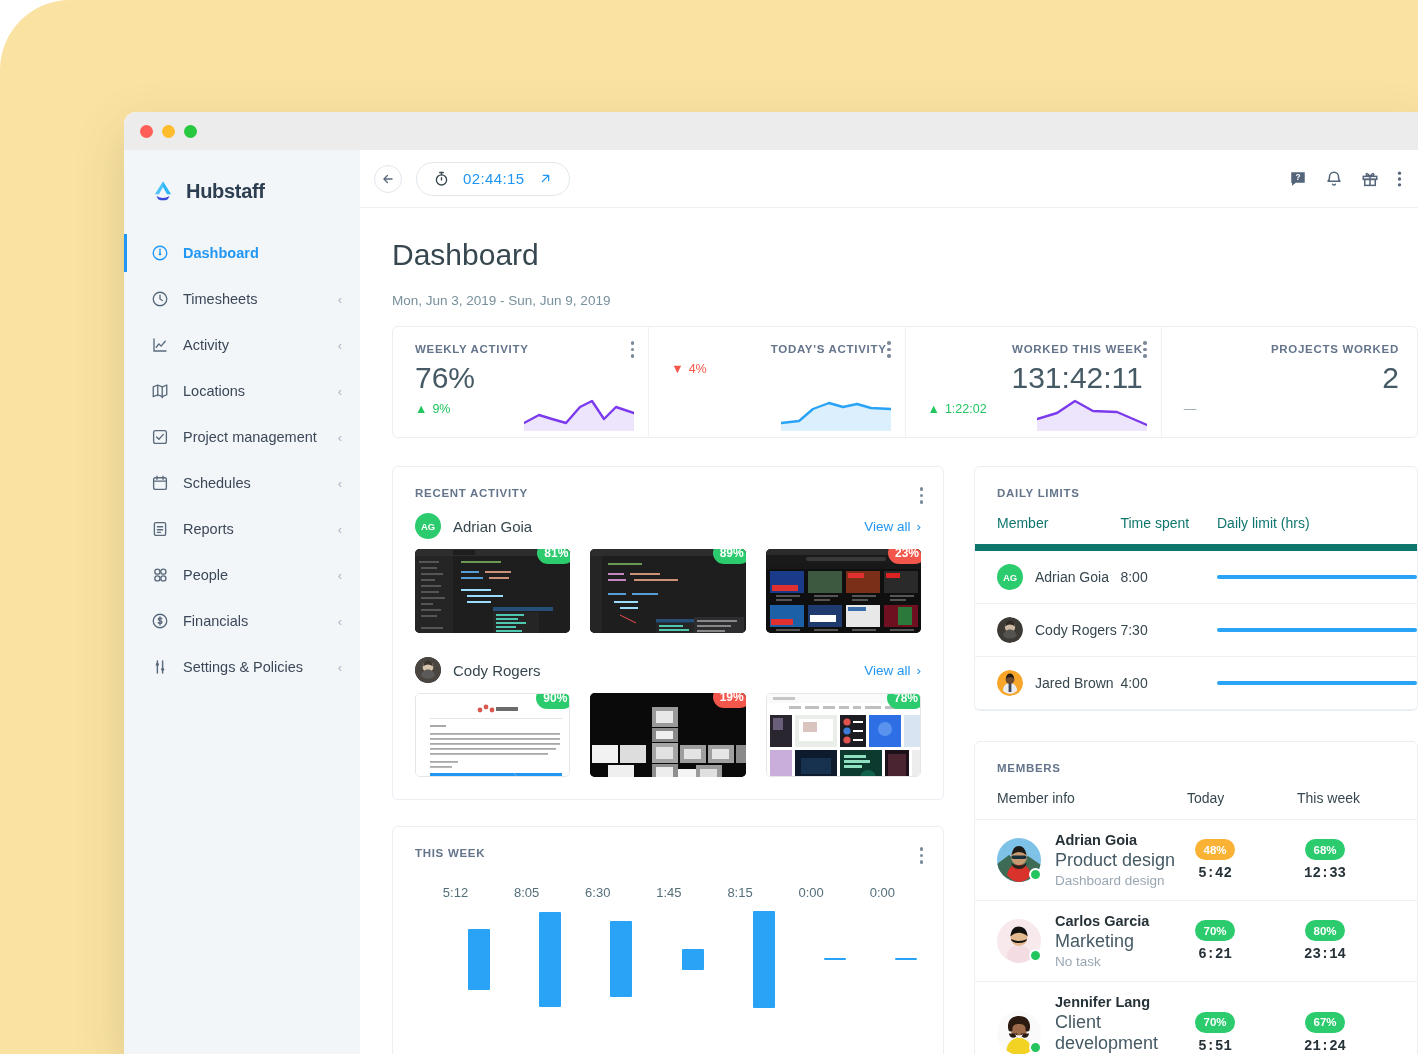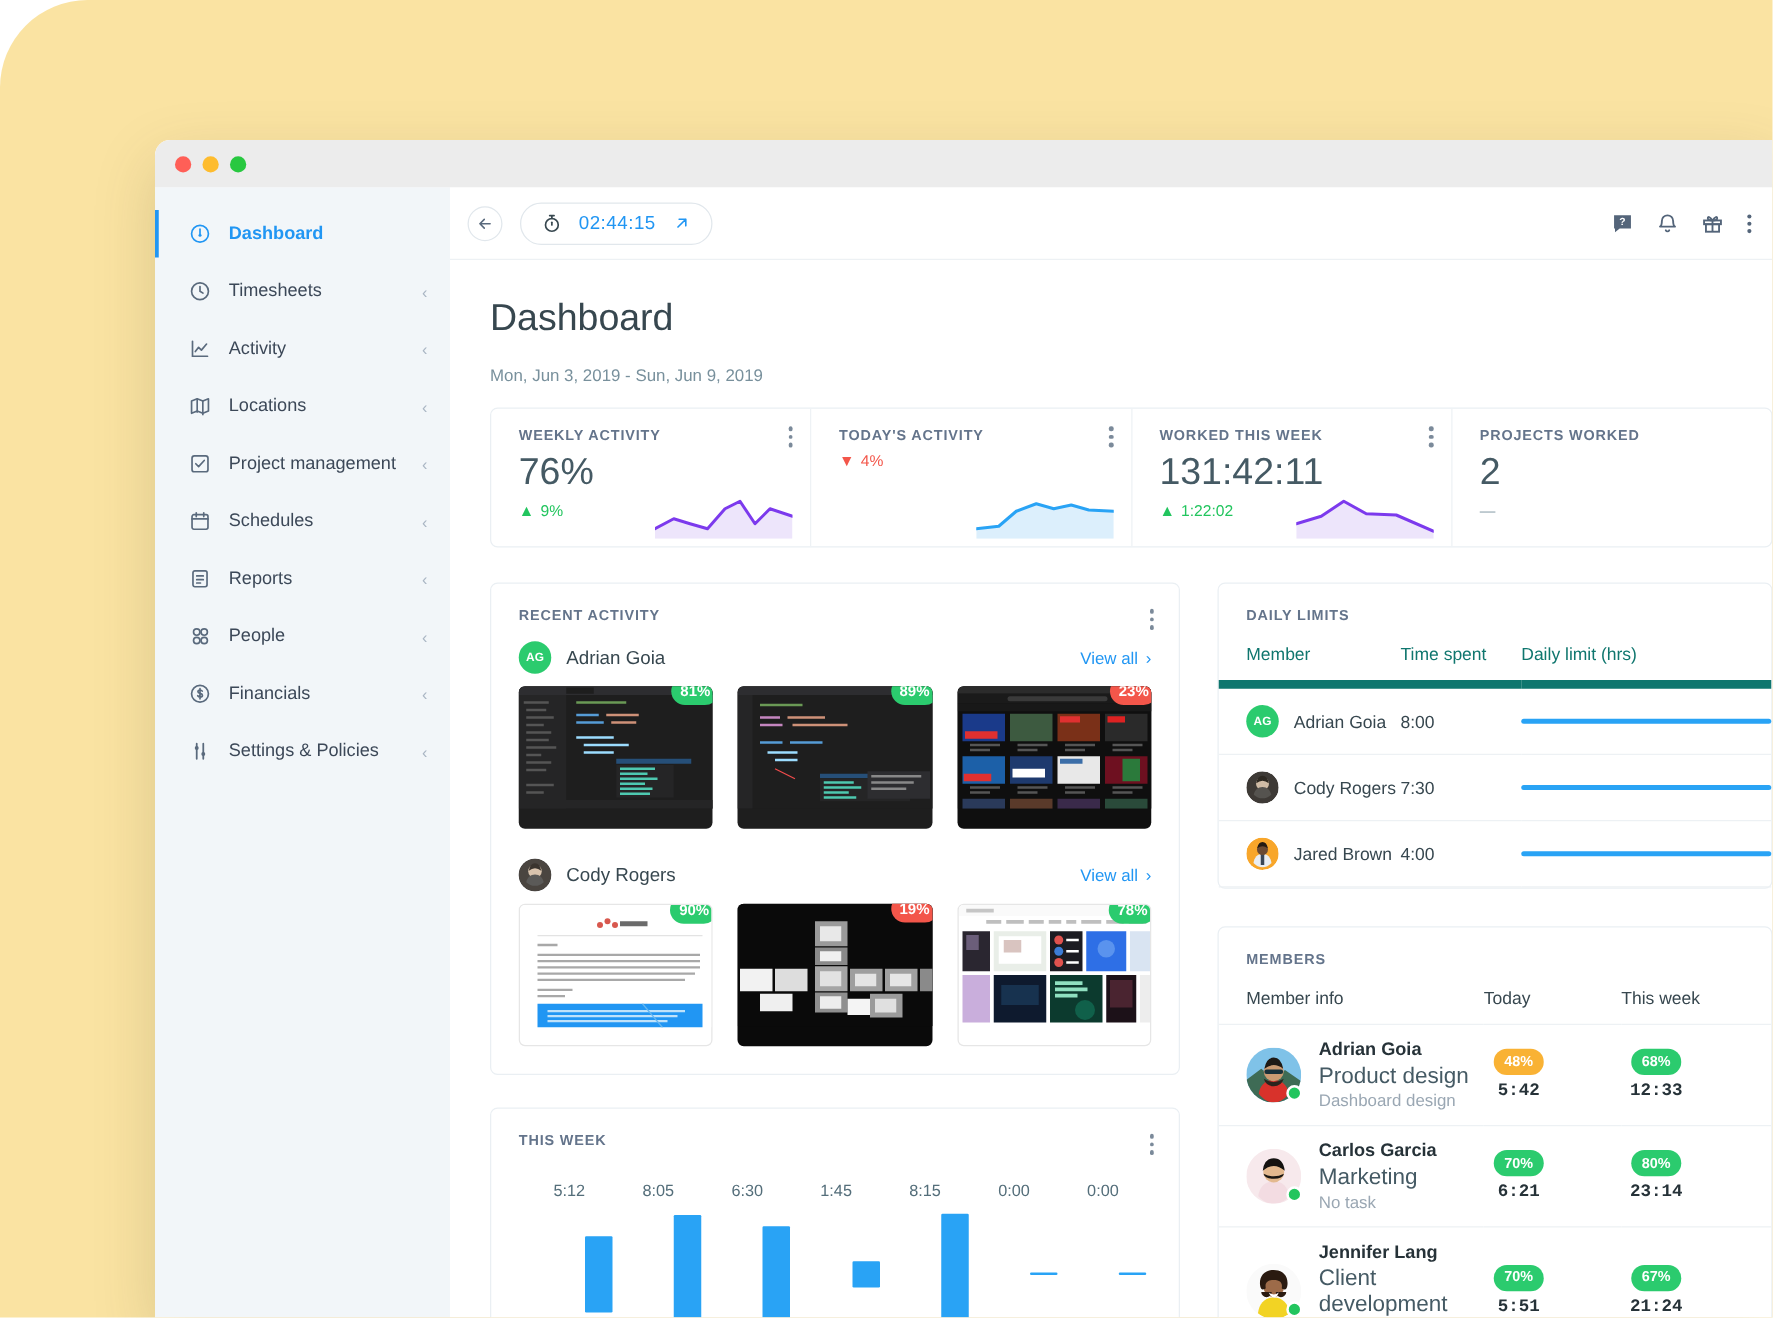--- a/index.html
+++ b/index.html
@@ -96,21 +96,21 @@
   .page-head { padding: 0 0 18px 32px; }
   .page-title { font-size: 30px; color: #37474F; font-weight: normal; }
   .page-sub { font-size: 13.5px; color: #78909C; margin-top: 21px; }
 
   
   .stats {
     margin: 0 0 0 32px; border: 1px solid #EAEFF3; border-radius: 6px;
     background: #fff; display: flex; height: 112px; overflow: hidden;
   }
   .stat { flex: 1 0 0; padding: 16px 18px 0 22px; position: relative; min-width: 0; }
-  .stat + .stat { border-left: 1px solid #EEF2F5; }
+  .stat + .stat { border-left: 1px solid #EEF2F5; text-align: right; }
   .stat-label { font-size: 11.5px; letter-spacing: .7px; color: #64748B; font-weight: bold; }
   .stat-value { font-size: 30px; color: #455A64; margin-top: 6px; font-weight: normal; white-space: nowrap; }
   .stat-delta { font-size: 12.5px; margin-top: 7px; display: flex; align-items: center; gap: 5px; }
   .stat-delta.up { color: #22C55E; }
   .stat-delta.down { color: #F3564A; }
   .stat-delta.flat { color: #90A4AE; }
   .spark { position: absolute; right: 14px; bottom: 6px; width: 110px; height: 38px; }
   .kebab { position: absolute; top: 14px; right: 14px; cursor: pointer; }
   .kebab span { display: block; width: 3.5px; height: 3.5px; border-radius: 50%; background: #7B8A9A; margin-bottom: 3px; }
 
@@ -124,21 +124,21 @@
 
   
   .person-row { display: flex; align-items: center; padding: 14px 22px 0 22px; }
   .avatar { width: 26px; height: 26px; border-radius: 50%; flex-shrink: 0; overflow: hidden;
             display: flex; align-items: center; justify-content: center;
             font-size: 9.5px; color: #fff; font-weight: bold; }
   .person-name { font-size: 15px; color: #37474F; margin-left: 12px; flex: 1; }
   .view-all { font-size: 13.5px; color: #2196F3; cursor: pointer; display: flex; align-items: center; gap: 6px; }
 
   .shots { display: flex; gap: 20px; padding: 10px 22px 0 22px; }
-  .shot { width: 160px; height: 114px; border-radius: 5px; position: relative; overflow: hidden; cursor: pointer; }
+  .shot { width: 160px; height: 84px; border-radius: 5px; position: relative; overflow: hidden; cursor: pointer; }
   .badge {
     position: absolute; top: -7px; right: -5px; min-width: 38px; height: 22px;
     border-radius: 11px; color: #fff; font-size: 12px; font-weight: bold;
     display: flex; align-items: center; justify-content: center; padding: 0 7px;
   }
   .badge.good { background: #2BCB6E; }
   .badge.bad { background: #F3564A; }
 
   
   .chart-area { padding: 26px 26px 0 26px; }
@@ -195,20 +195,28 @@
 
   <div class="titlebar">
     <div class="dot red"></div>
     <div class="dot yellow"></div>
     <div class="dot green"></div>
   </div>
 
   <div class="app-body">
 
     <nav class="sidebar">
+      <div class="brand">
+        <svg width="26" height="26" viewBox="0 0 32 32">
+          <path d="M16 4 L6 20 L11 20 L16 11 Z" fill="#4FC3F7"></path>
+          <path d="M16 4 L26 20 L21 20 L16 11 Z" fill="#29B6F6"></path>
+          <path d="M8 22 q8 5 16 0 l-2 4 q-6 3 -12 0 Z" fill="#3949D8"></path>
+        </svg>
+        <span class="brand-text">Hubstaff</span>
+      </div>
 
       <div class="nav-item active">
         <span class="nav-ico">
           <svg width="18" height="18" viewBox="0 0 24 24" fill="none" stroke="currentColor" stroke-width="1.8">
             <circle cx="12" cy="12" r="9"></circle>
               <circle cx="12" cy="13.5" r="1.6" fill="currentColor" stroke="none"></circle>
             <path d="M12 12 L12 7" stroke-linecap="round"></path>
           </svg>
         </span>
         <span class="lbl">Dashboard</span>

